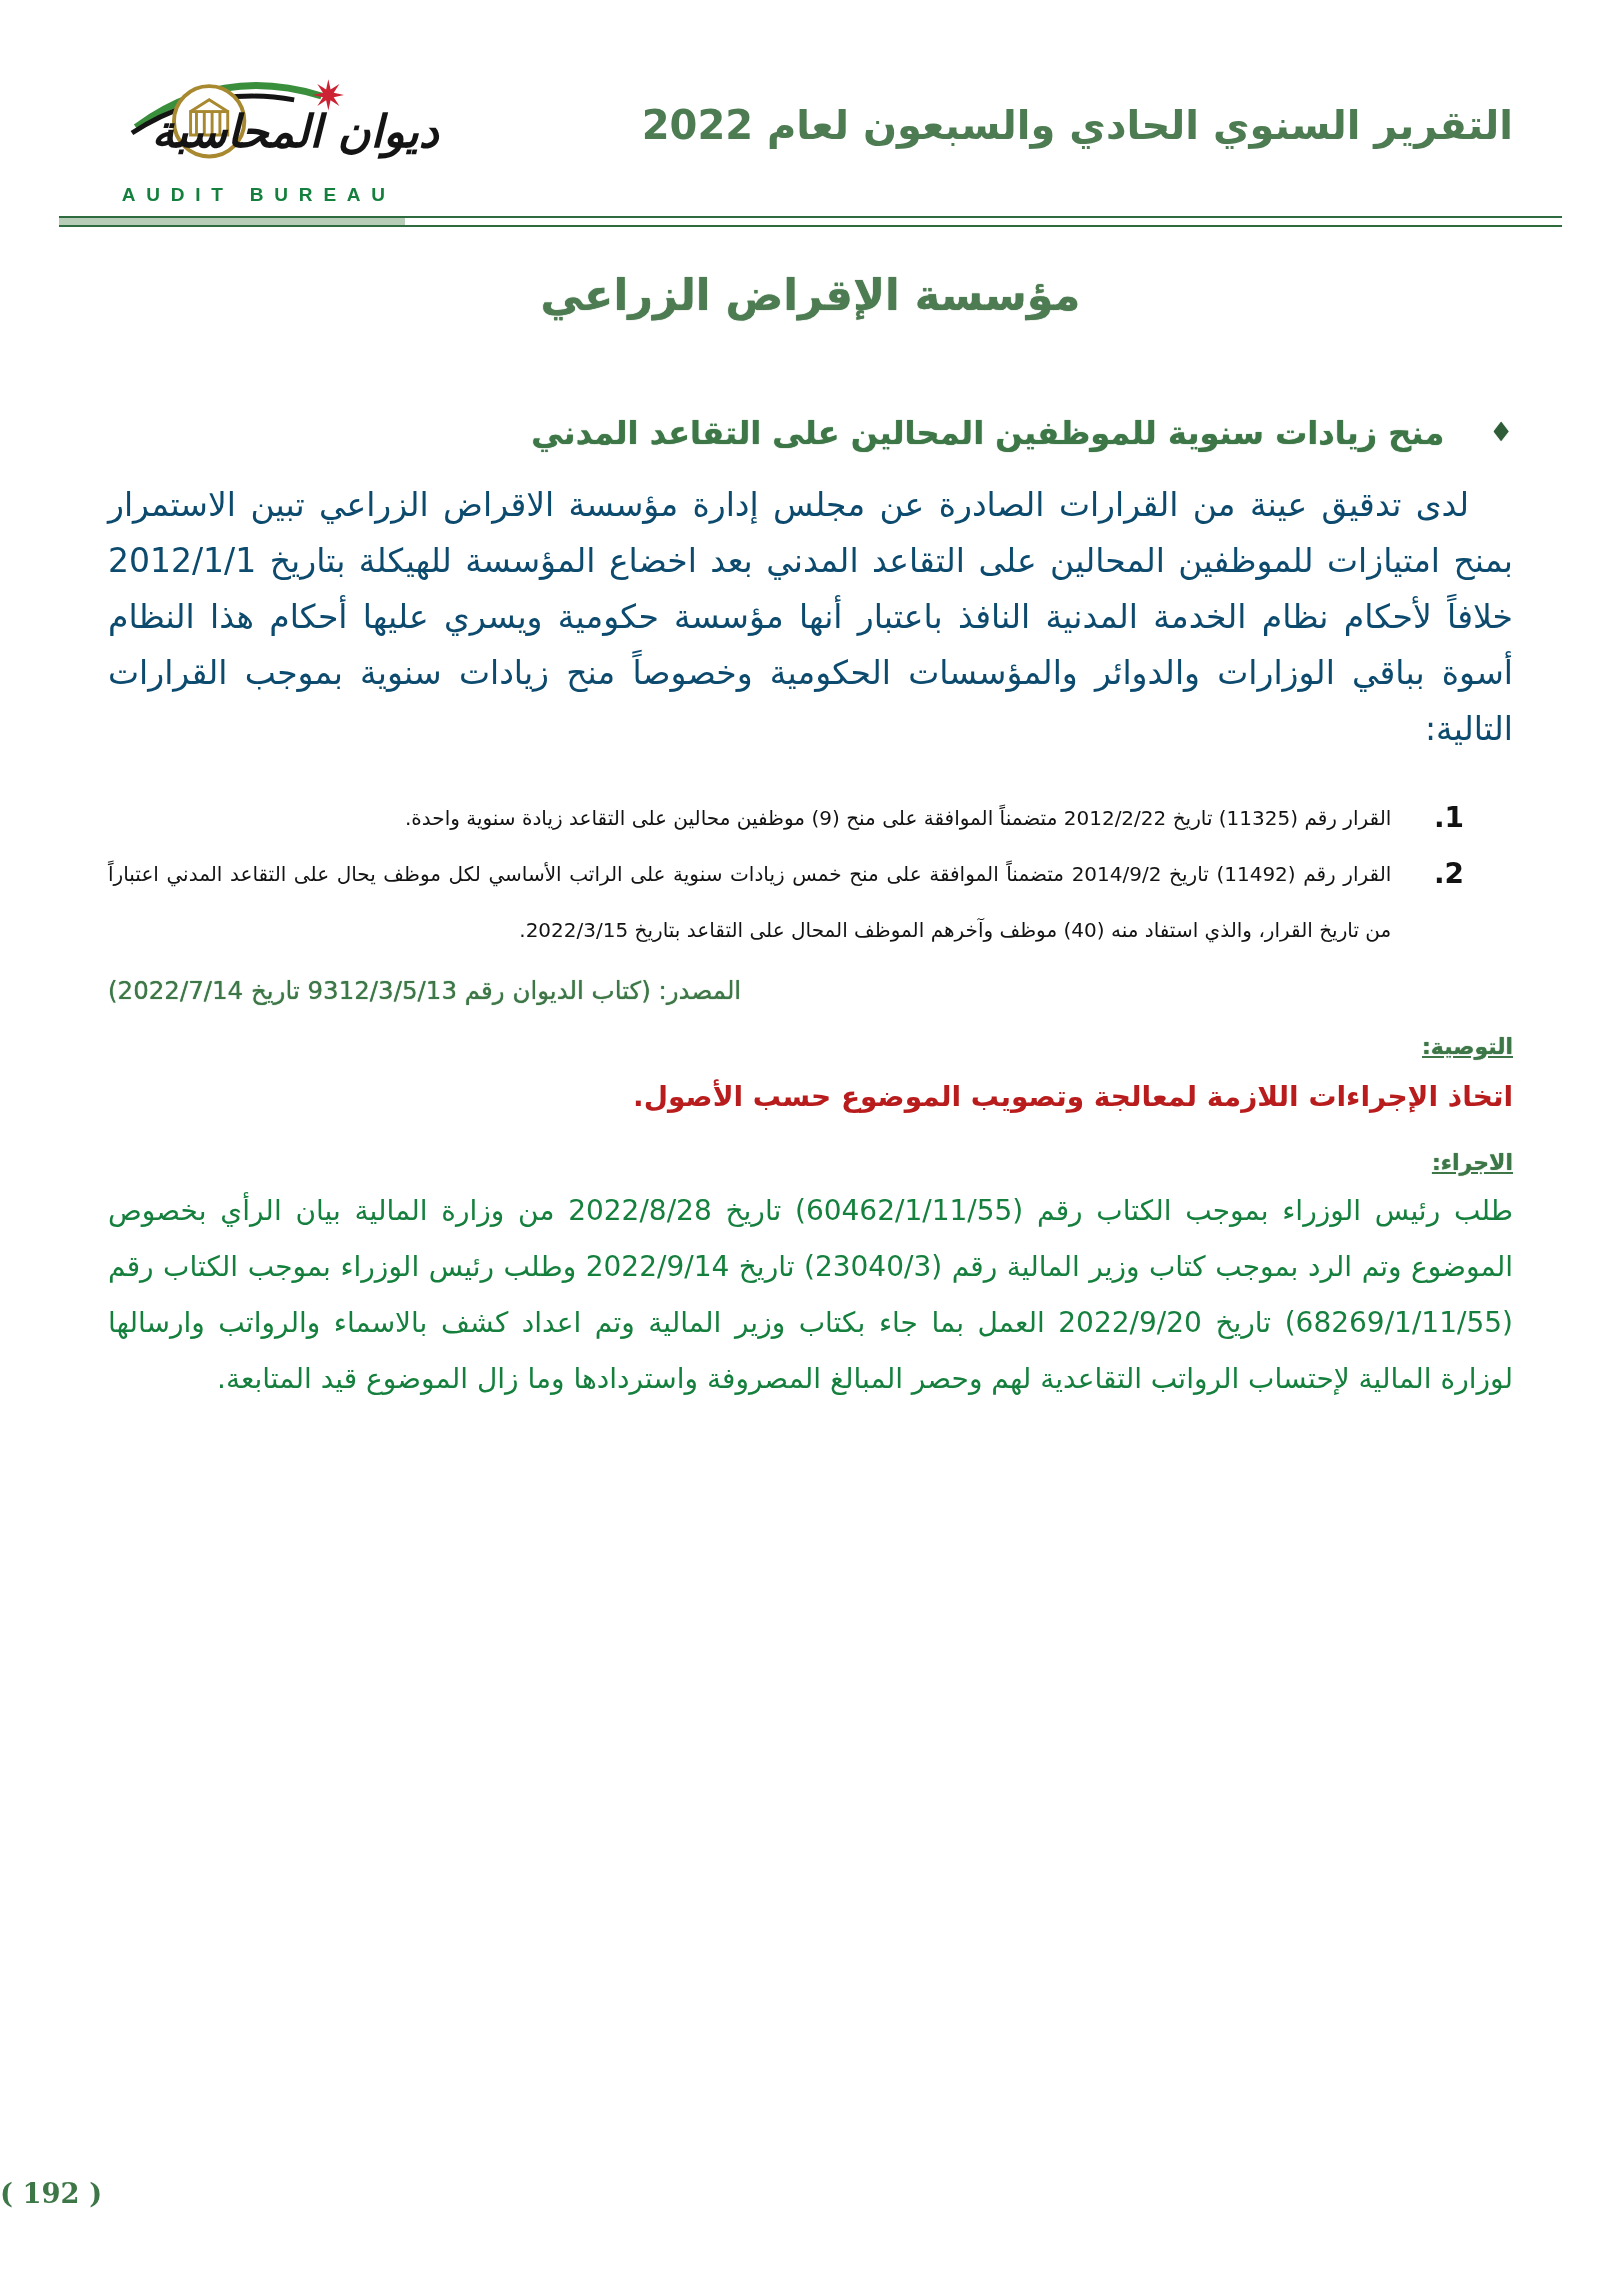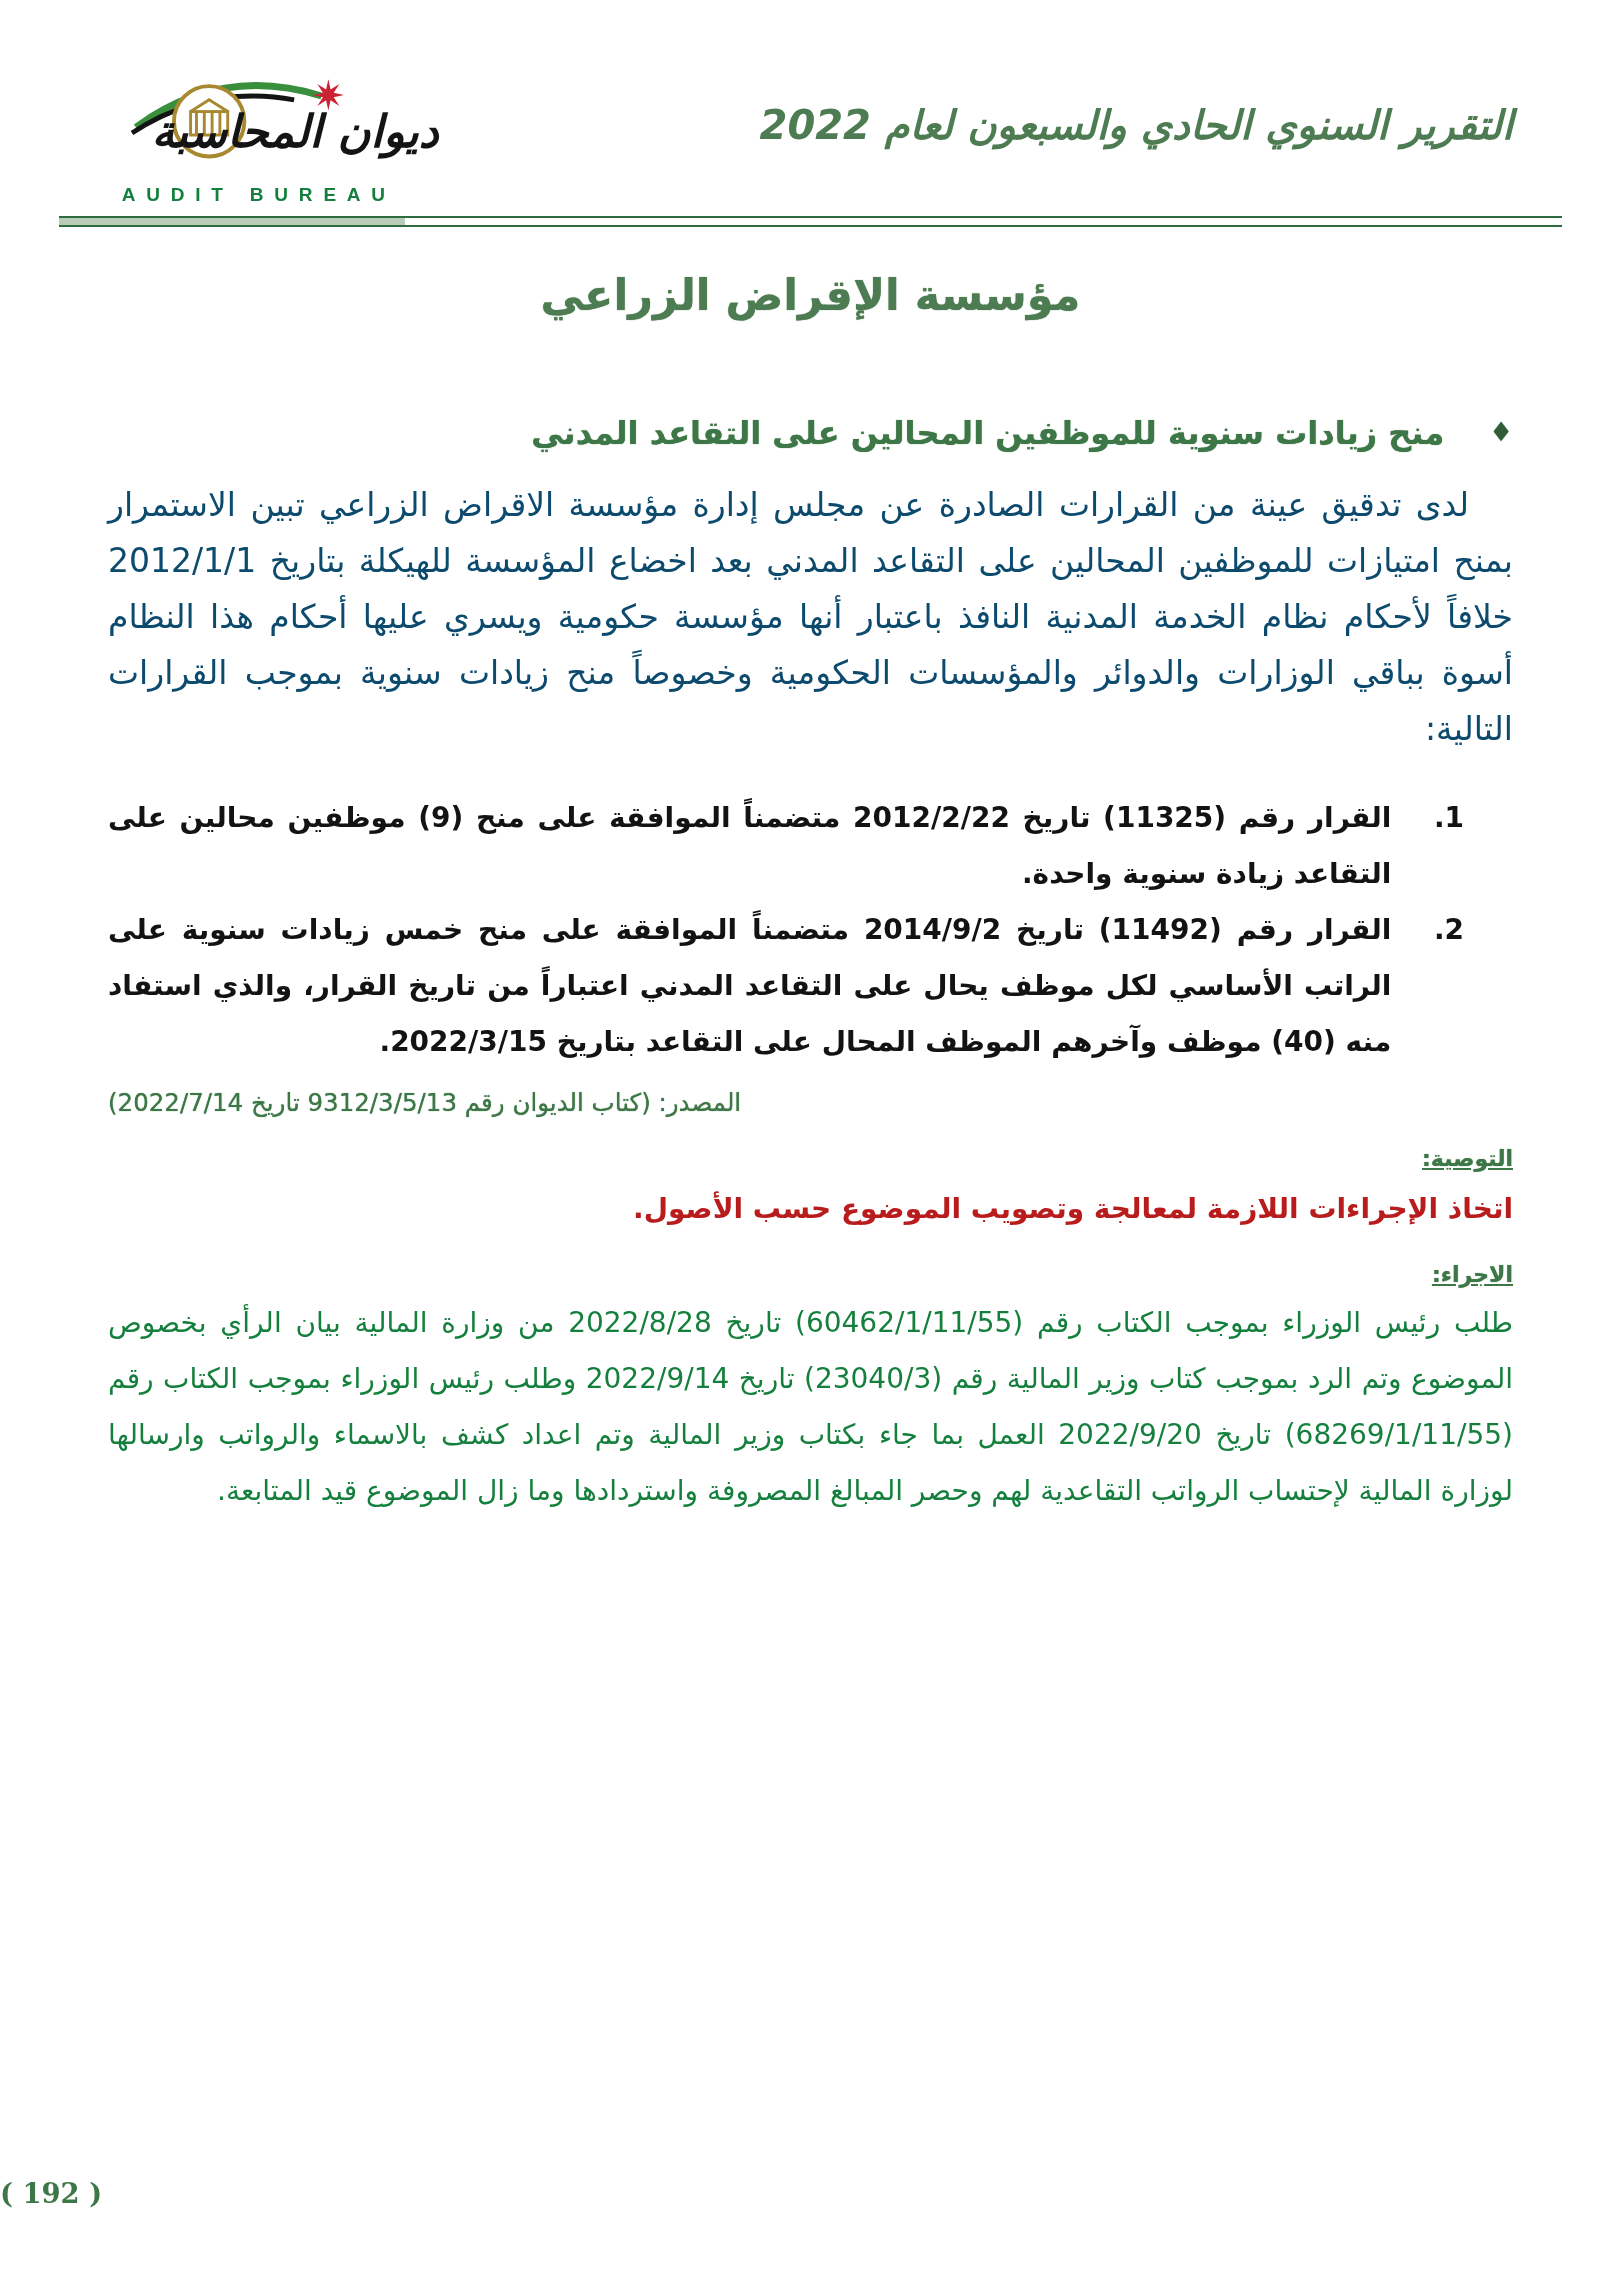--- a/index.html
+++ b/index.html
@@ -21,21 +21,20 @@
   .logo-en{
     font-family:Liberation Sans, sans-serif;
     font-size:19px;letter-spacing:10.8px;font-weight:bold;color:#15803d;
     margin-top:2px;padding-left:13.7px;white-space:nowrap;
   }
   .report-title{
     direction:rtl;
     color:#4d7c52;
     font-size:40px;font-weight:bold;
     padding-top:51px;padding-left:7.8px;
-    font-style:italic;
     white-space:nowrap;
   }
   
   .sep{
     position:relative;height:6.9px;
     margin:9.8px -49px 0 -49px;
     border-top:2px solid #2e6b3e;
     border-bottom:2.9px solid #2e6b3e;
     background:#ffffff;
   }
@@ -59,21 +58,21 @@
     font-size:33px;font-weight:normal;line-height:56px;
     text-align:justify;text-indent:44px;color:#0c4a6e;
   }
   .decisions{margin-top:0;}
   .decision-row{display:flex;gap:15.7px;padding-right:49px;}
   .decision-marker{
     min-width:57px;font-size:28px;font-weight:bold;line-height:56px;color:#131313;
     text-align:right;
   }
   .decision-text{
-    flex:1;font-size:28px;font-weight:bold;line-height:56px;
+    flex:1;font-size:20px;font-weight:normal;line-height:56px;
     text-align:justify;color:#131313;
   }
   .source-line{
     margin-top:17.6px;
     text-align:left;
     color:#3e7747;font-size:24.5px;font-weight:normal;
     text-shadow:0 0 1px #3e7747;
   }
   .label-green{
     margin-top:29px;

